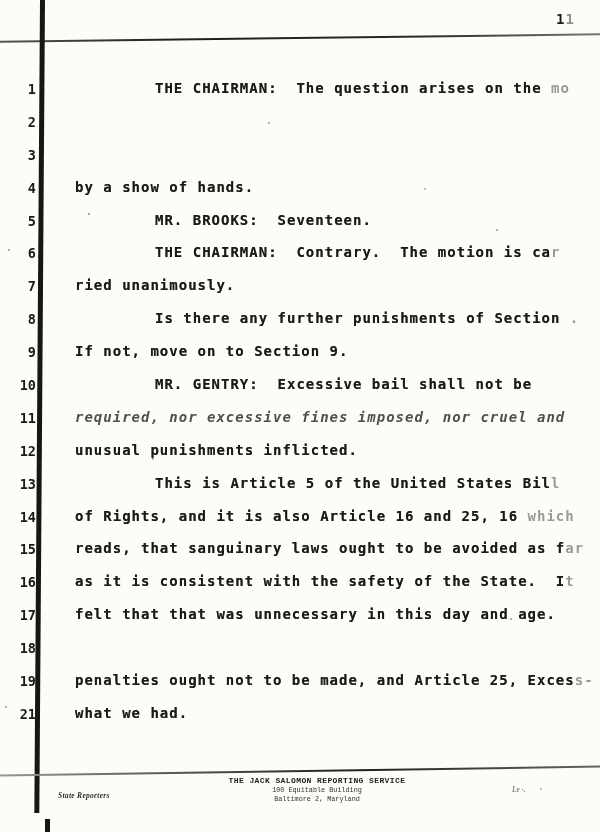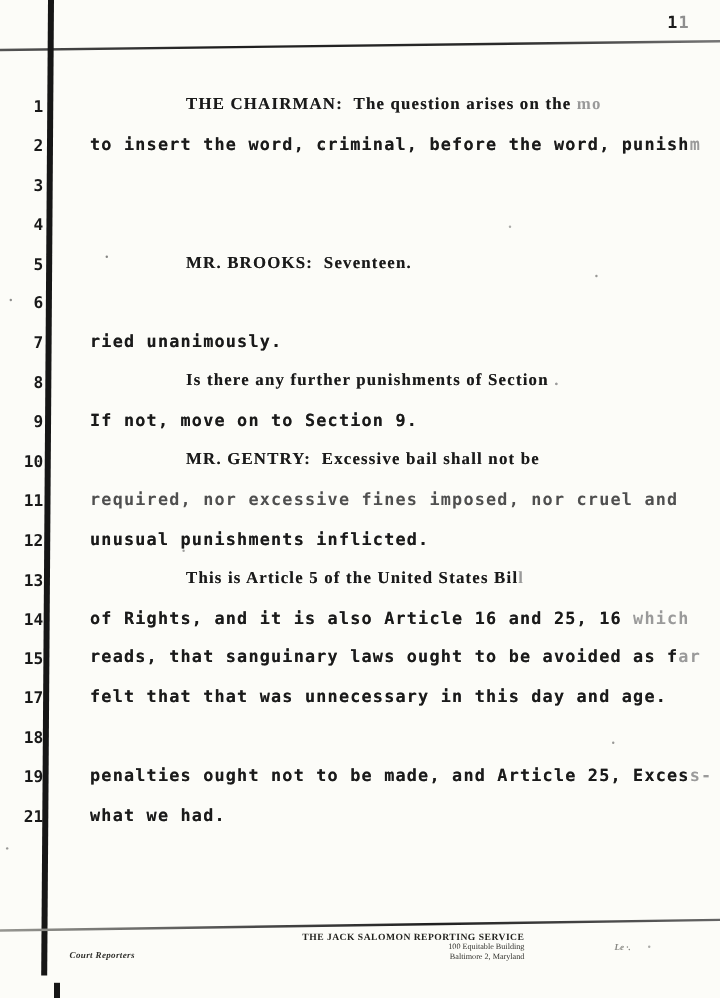--- a/index.html
+++ b/index.html
@@ -41,27 +41,27 @@
   .num{
     position:absolute;left:0;top:1px;width:36px;text-align:right;
     font:bold 13.5px "DejaVu Sans Mono",monospace;color:#191919;
   }
   .text{
     position:absolute;left:75px;top:0;white-space:pre;
     font:bold 14px "DejaVu Sans Mono",monospace;
     letter-spacing:1px;color:#1a1a1a;
     text-shadow:0 0 .4px rgba(10,10,10,.55);
   }
-  .text.indent{left:155px;font-family:Liberation Serif, serif;}
-  .text.light{color:#4f4f4f;text-shadow:none;}
+  .text.indent{left:155px;}
+  .text.light{color:#4f4f4f;text-shadow:none;font-style:italic;}
   .text .fade{color:#9a9a9a;text-shadow:none;}
   
   .footer-center{
-    position:absolute;left:225px;top:776px;width:212px;text-align:right;
-    font-family:Liberation Serif, serif;color:#23231f;
+    position:absolute;left:211px;top:776px;width:212px;text-align:center;
+    font-family:Liberation Mono, monospace;color:#23231f;
   }
   .footer-center .l1{font-size:8px;font-weight:bold;letter-spacing:.4px;}
   .footer-center .l2,.footer-center .l3{font-size:6.8px;margin-top:1px;color:#33332e;}
   .footer-left{
     position:absolute;left:58px;top:791px;
     font:italic bold 7.5px "Liberation Serif",serif;color:#2e2e2a;letter-spacing:.3px;
   }
   .footer-right{
     position:absolute;left:512px;top:785px;
     font:italic bold 7.5px "Liberation Serif",serif;color:#6b6b66;opacity:.8;
@@ -81,38 +81,39 @@
   <div class="pagenum"><span>1</span><span class="fade">1</span></div>
 
   <div class="lines">
     <div class="line-row">
       <span class="num">1</span>
       <span class="text indent"><span class="main">THE CHAIRMAN:  The question arises on the </span><span class="fade">mo</span></span>
     </div>
 
     <div class="line-row">
       <span class="num">2</span>
-      <span class="text"><span class="main">to insert the word, criminal, before the word, punish</span><span class="fade">m</span></span>
     </div>
 
     <div class="line-row">
       <span class="num">3</span>
     </div>
 
     <div class="line-row">
       <span class="num">4</span>
+      <span class="text"><span class="main">by a show of hands.</span><span class="fade"></span></span>
     </div>
 
     <div class="line-row">
       <span class="num">5</span>
       <span class="text indent"><span class="main">MR. BROOKS:  Seventeen.</span><span class="fade"></span></span>
     </div>
 
     <div class="line-row">
       <span class="num">6</span>
+      <span class="text indent"><span class="main">THE CHAIRMAN:  Contrary.  The motion is ca</span><span class="fade">r</span></span>
     </div>
 
     <div class="line-row">
       <span class="num">7</span>
       <span class="text"><span class="main">ried unanimously.</span><span class="fade"></span></span>
     </div>
 
     <div class="line-row">
       <span class="num">8</span>
       <span class="text indent"><span class="main">Is there any further punishments of Section</span><span class="fade"> .</span></span>
@@ -146,20 +147,24 @@
     <div class="line-row">
       <span class="num">14</span>
       <span class="text"><span class="main">of Rights, and it is also Article 16 and 25, 16 </span><span class="fade">which</span></span>
     </div>
 
     <div class="line-row">
       <span class="num">15</span>
       <span class="text"><span class="main">reads, that sanguinary laws ought to be avoided as f</span><span class="fade">ar</span></span>
     </div>
 
+    <div class="line-row">
+      <span class="num">16</span>
+      <span class="text"><span class="main">as it is consistent with the safety of the State.  I</span><span class="fade">t</span></span>
+    </div>
 
     <div class="line-row">
       <span class="num">17</span>
       <span class="text"><span class="main">felt that that was unnecessary in this day and age.</span><span class="fade"></span></span>
     </div>
 
     <div class="line-row">
       <span class="num">18</span>
     </div>
 
@@ -175,21 +180,21 @@
     </div>
   </div>
 
   <div class="bottomrule"></div>
 
   <div class="footer-center">
     <div class="l1">THE JACK SALOMON REPORTING SERVICE</div>
     <div class="l2">100 Equitable Building</div>
     <div class="l3">Baltimore 2, Maryland</div>
   </div>
-  <div class="footer-left">Court Reporters</div>
+  <div class="footer-left">State Reporters</div>
   <div class="footer-right">Le ·.</div>
 
   <div class="speck" style="left:268px;top:122px;width:2px;height:2px;opacity:.5"></div>
   <div class="speck" style="left:88px;top:213px;width:2px;height:2px;opacity:.6"></div>
   <div class="speck" style="left:8px;top:249px;width:2px;height:2px;opacity:.55"></div>
   <div class="speck" style="left:496px;top:229px;width:2px;height:2px;opacity:.5"></div>
   <div class="speck" style="left:424px;top:188px;width:2px;height:2px;opacity:.4"></div>
   <div class="speck" style="left:510px;top:618px;width:2px;height:2px;opacity:.5"></div>
   <div class="speck" style="left:5px;top:706px;width:2px;height:2px;opacity:.5"></div>
   <div class="speck" style="left:152px;top:458px;width:2px;height:2px;opacity:.45"></div>

